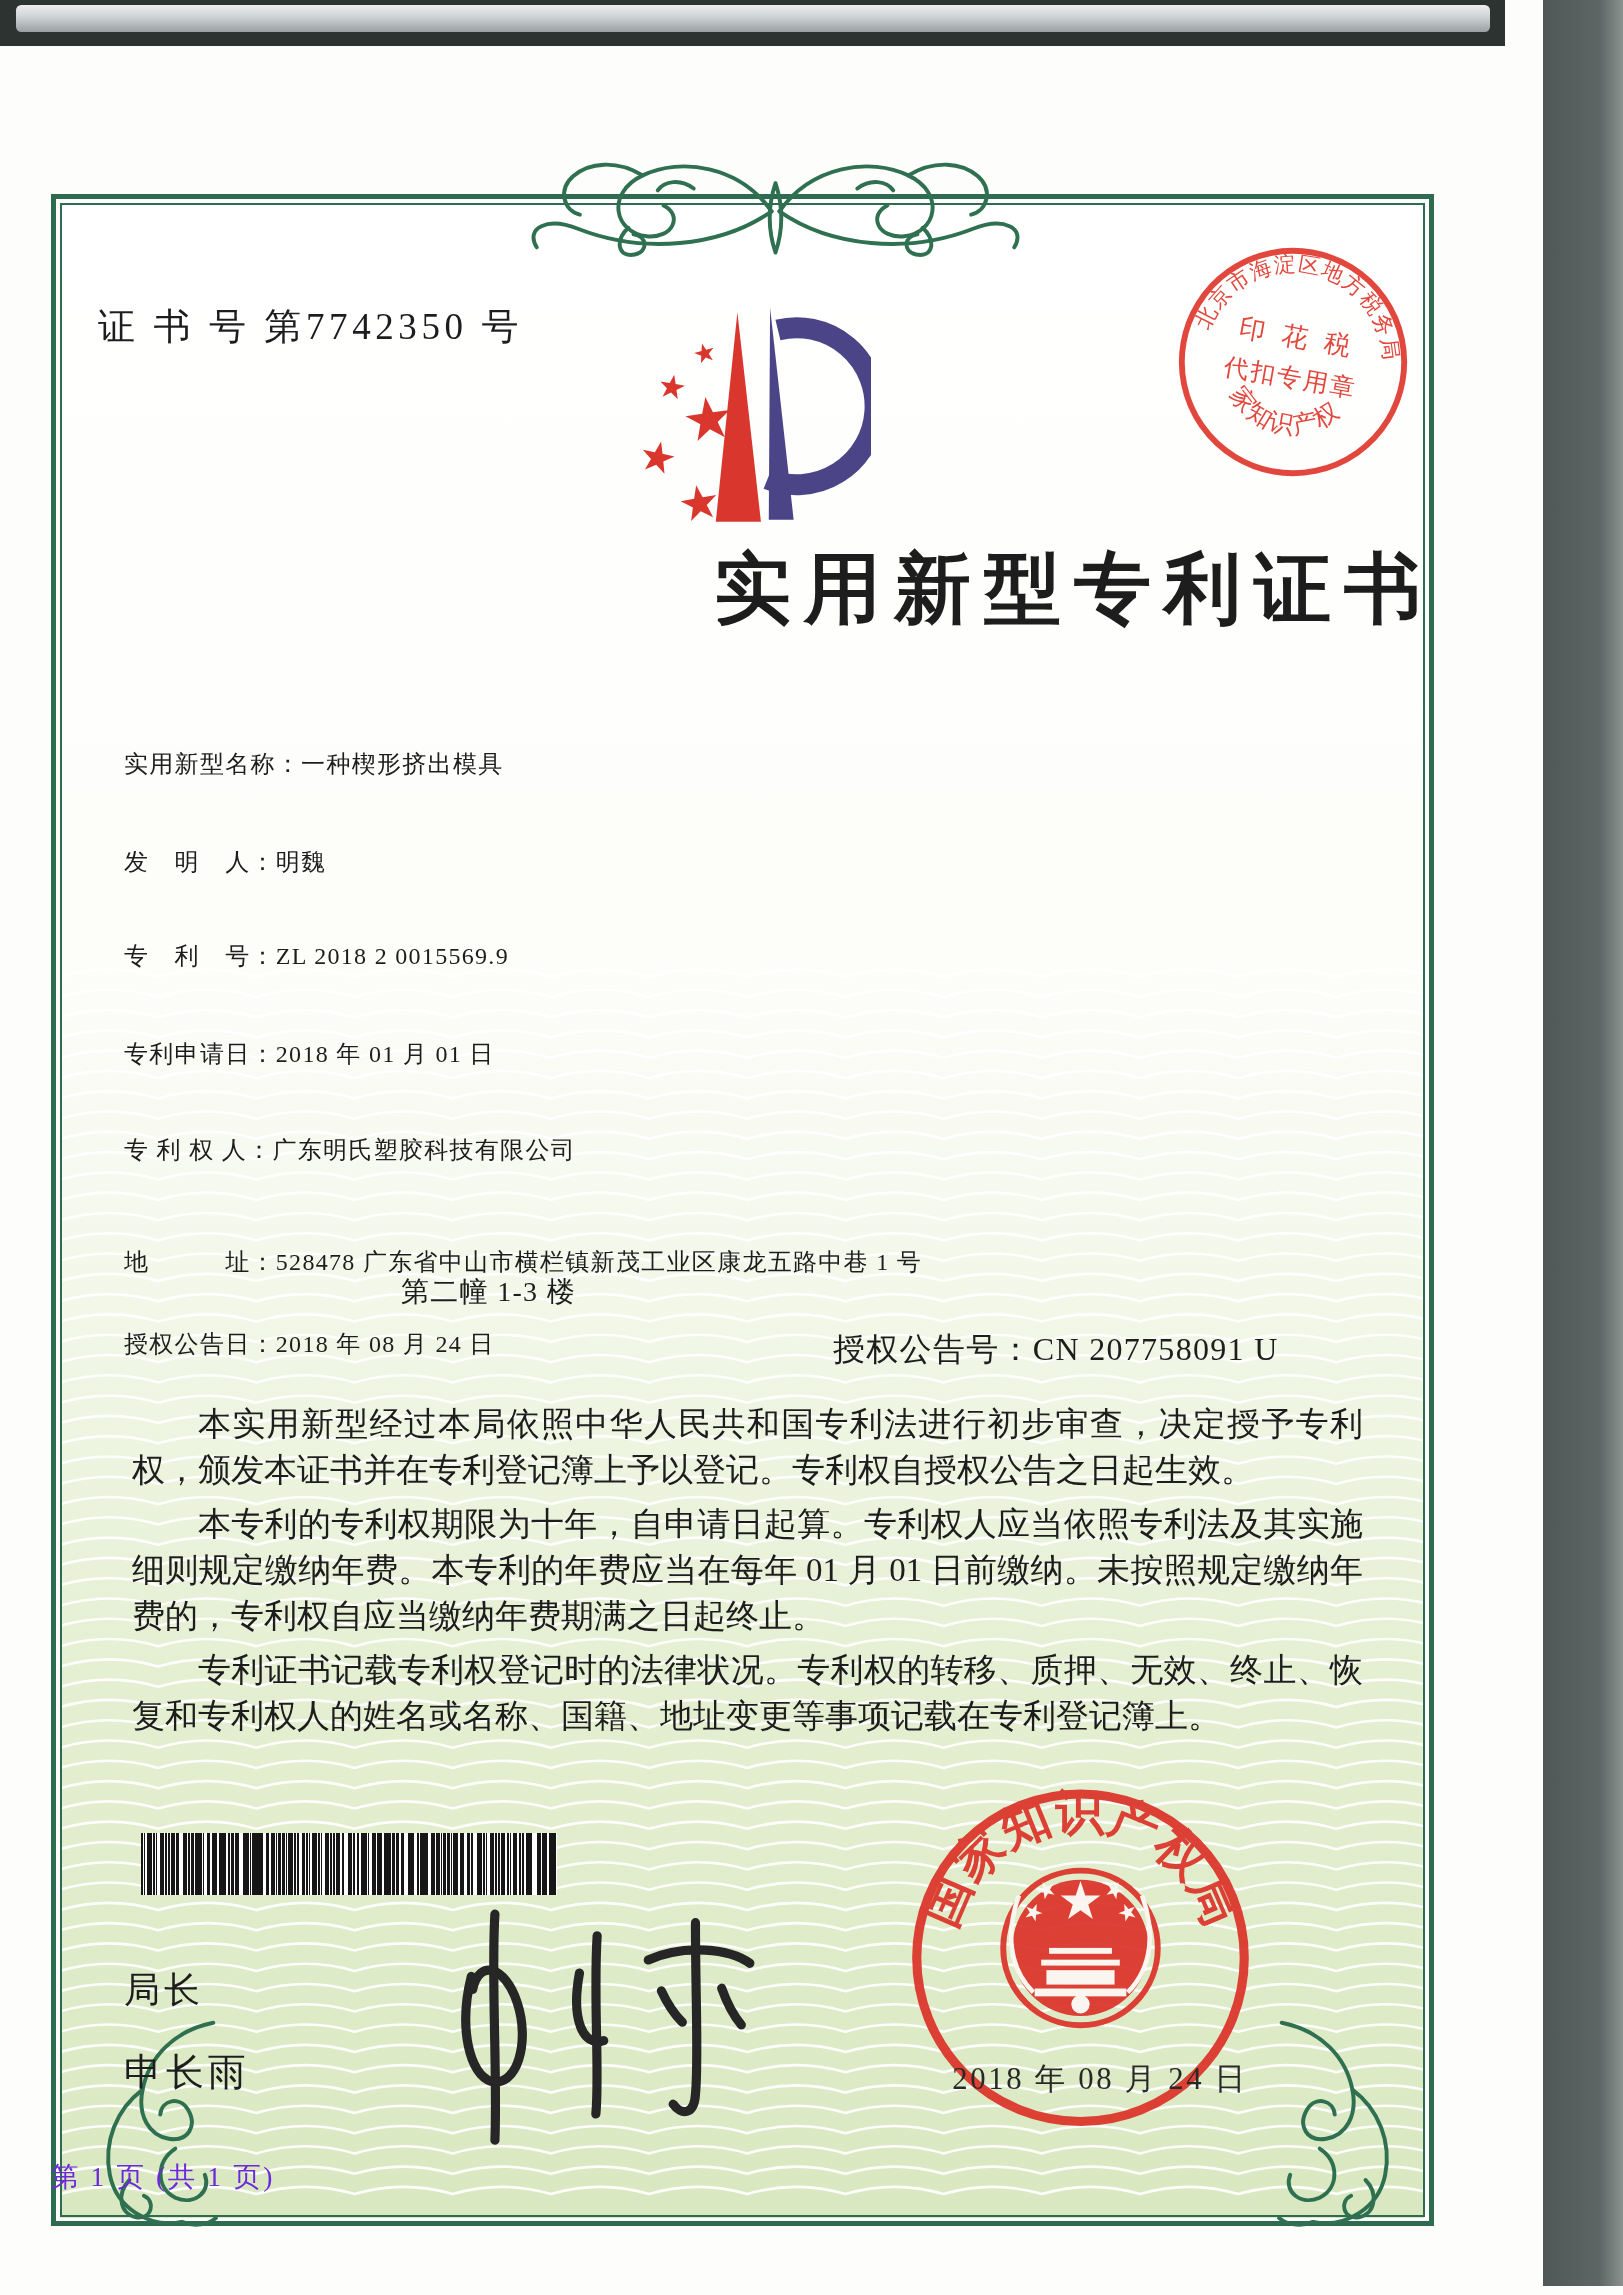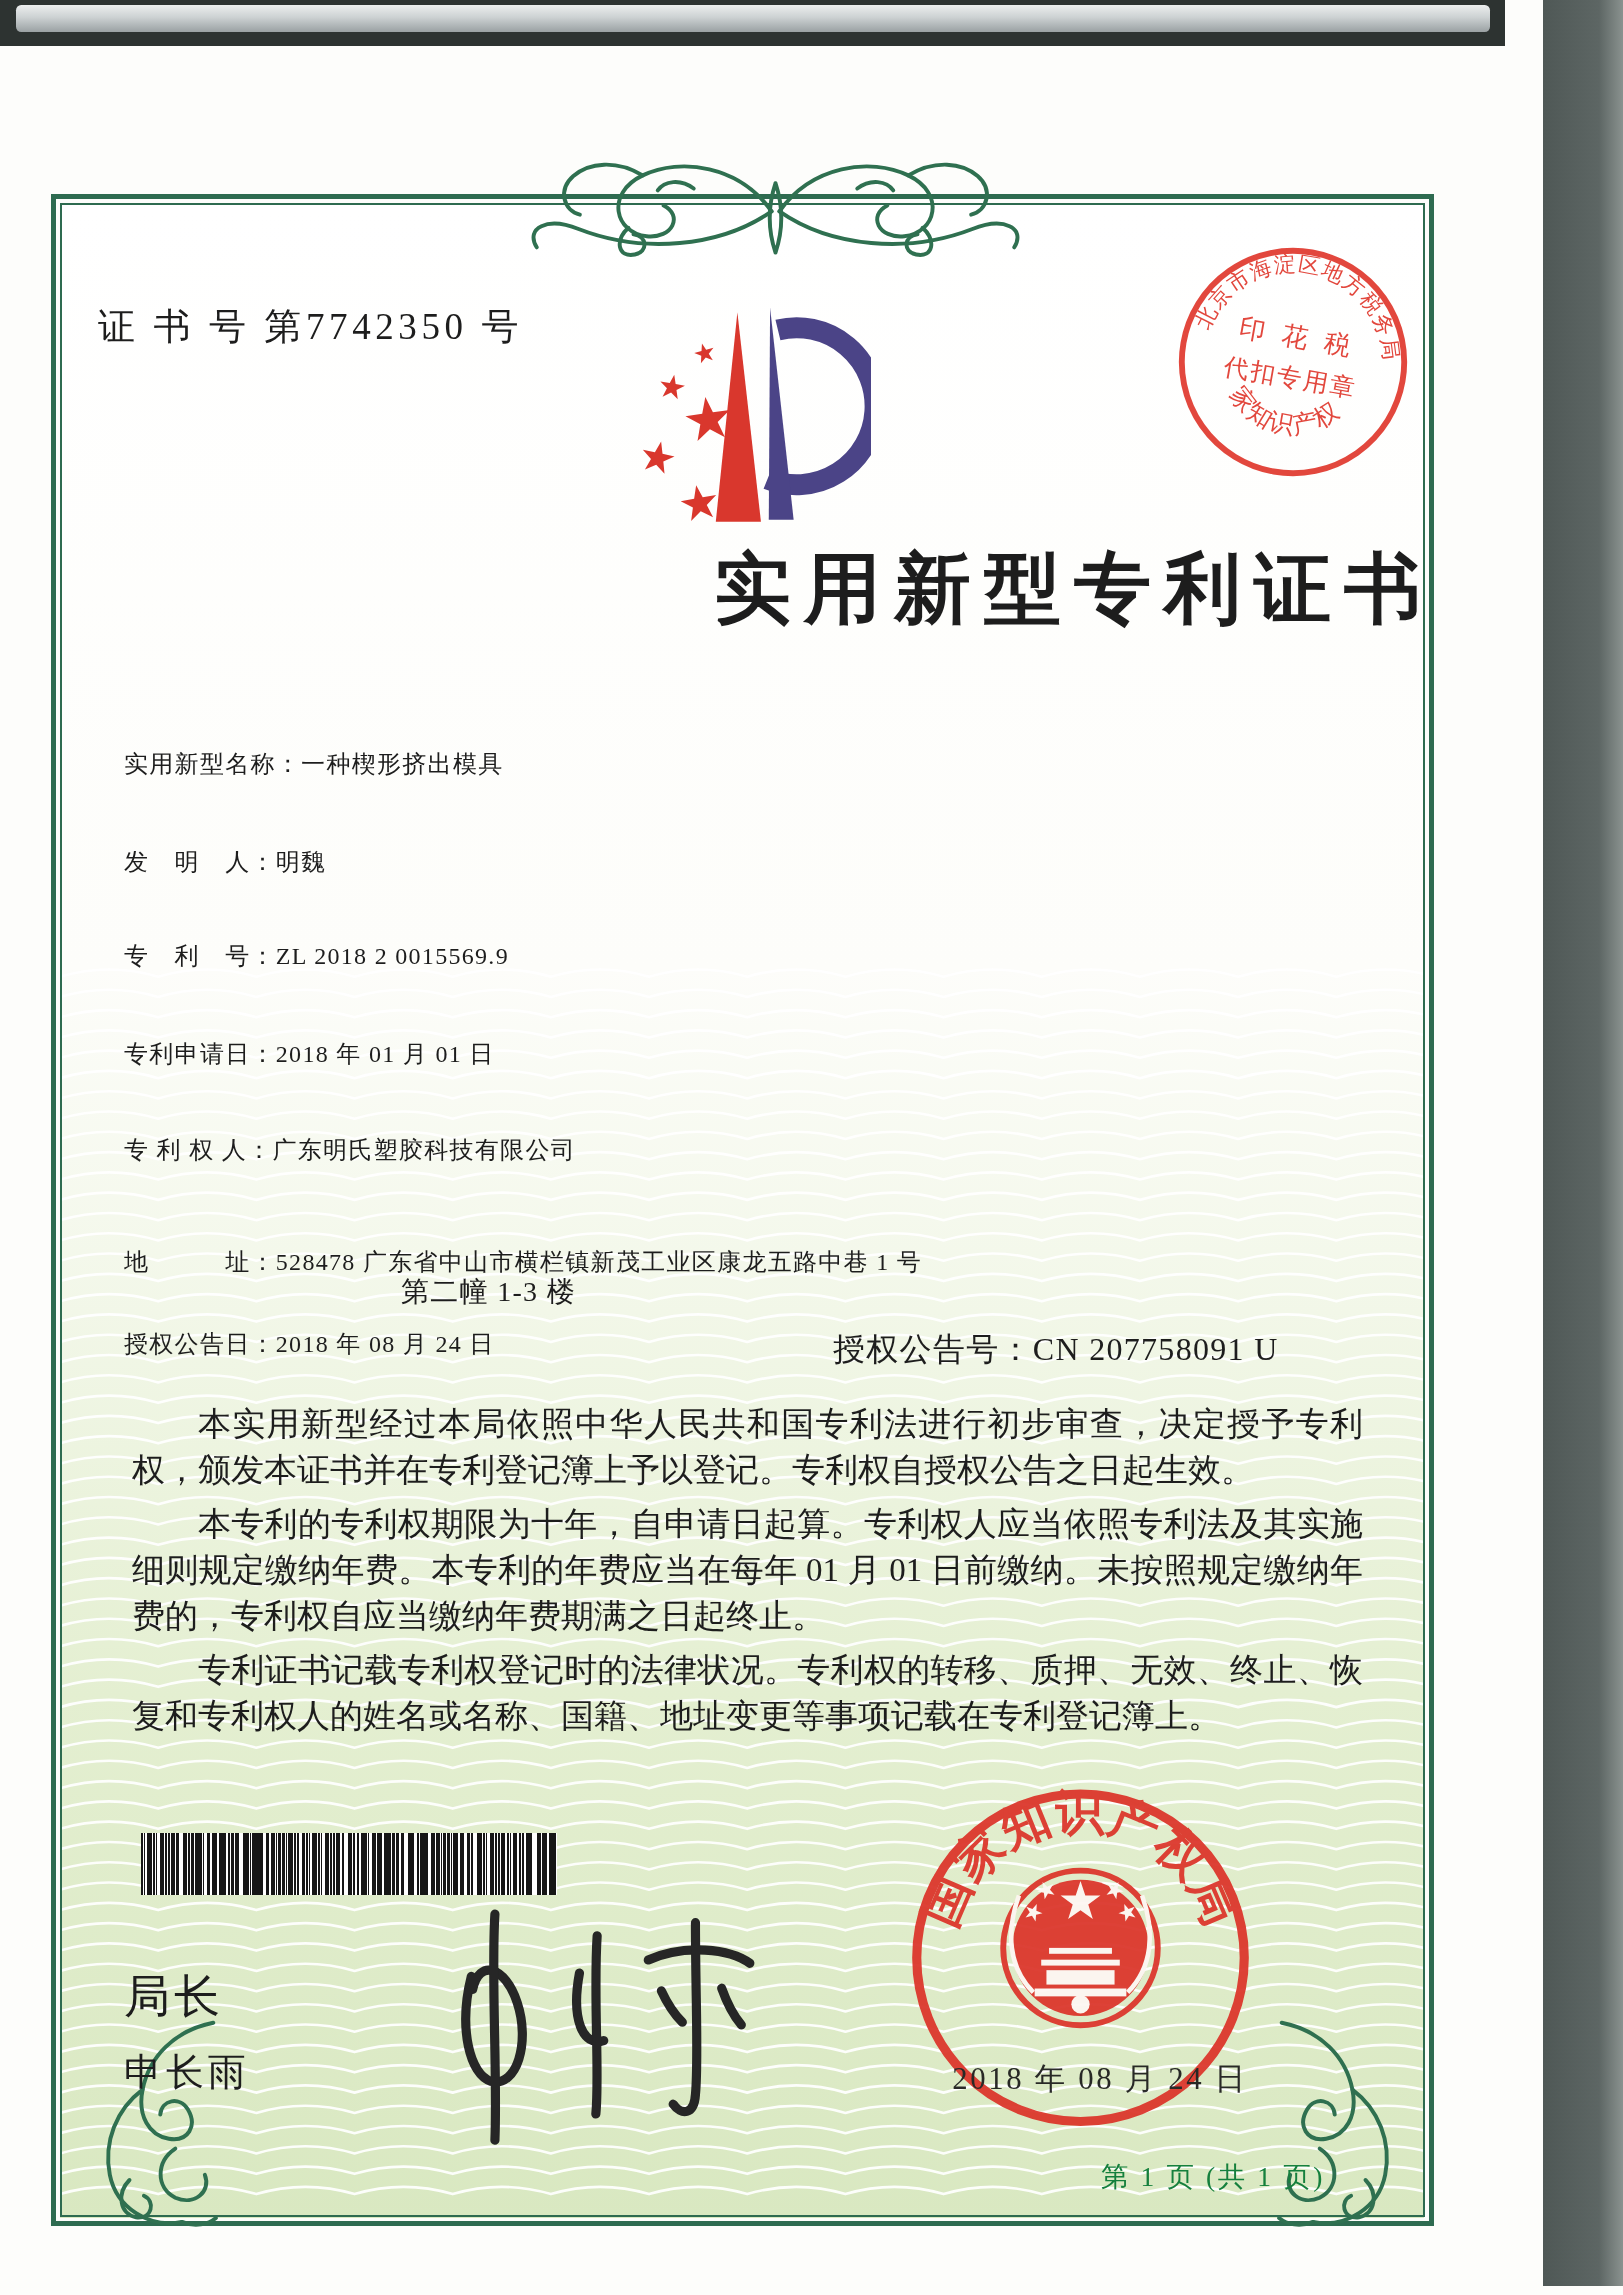--- a/index.html
+++ b/index.html
@@ -25,23 +25,23 @@
   .row{left:124px;font-size:24px;letter-spacing:1.3px;z-index:5;white-space:nowrap;}
   .addr2{left:401px;font-size:28px;letter-spacing:1.3px;z-index:5;text-align:right;}
   .grantno{left:833px;font-size:32px;letter-spacing:1.3px;z-index:5;white-space:nowrap;}
   .bodytext{left:124px;top:1393px;width:1247px;z-index:5;font-size:33px;line-height:46px;
             text-align:justify;word-break:break-all;}
   .bodytext p{margin:8px;text-indent:2em;}
   .barcode{left:141px;top:1833px;width:416px;height:62px;z-index:5;background-color:#ffffff;
       background-image:
         repeating-linear-gradient(90deg,#161616 0 2px,transparent 2px 3.3px,#161616 3.3px 3.9px,transparent 3.9px 7.2px,#161616 7.2px 10.5px,transparent 10.5px 11.8px),
         repeating-linear-gradient(90deg,#161616 0 1.3px,transparent 1.3px 5.9px,#161616 5.9px 7.9px,transparent 7.9px 12.4px,#161616 12.4px 13.7px,transparent 13.7px 15px);}
-  .director-title{left:124px;top:1966px;font-size:46px;letter-spacing:3.9px;z-index:5;}
+  .director-title{left:124px;top:1966px;font-size:36px;letter-spacing:3.9px;z-index:5;}
   .director-name{left:124px;top:2047px;font-size:38px;letter-spacing:3.9px;z-index:5;}
-  .footer{left:51px;top:2159px;width:1274px;text-align:right;font-size:27.5px;letter-spacing:2.6px;z-index:5;color:#15803d;}
+  .footer{left:51px;top:2159px;width:1274px;text-align:left;font-size:27.5px;letter-spacing:2.6px;z-index:5;color:#6d28d9;}
   .logo{left:609px;top:296px;z-index:5;}
   .taxstamp{left:1172px;top:241px;z-index:6;opacity:.93;}
   .bigseal{left:884px;top:1771px;z-index:6;opacity:.94;}
   .signature{left:432px;top:1878px;z-index:5;}
   .orn{z-index:4;}
   svg text{font-family:"Liberation Serif","DejaVu Serif",serif;}
 </style>
 </head>
 <body>
 

